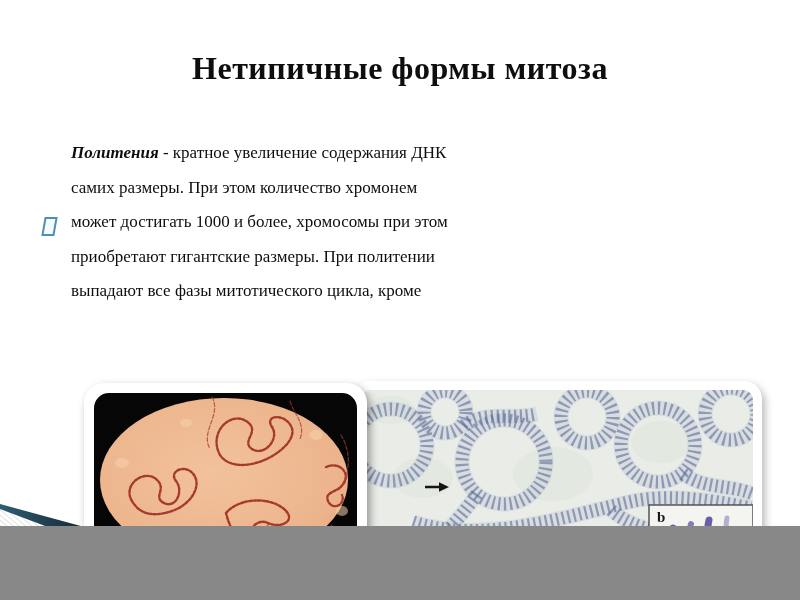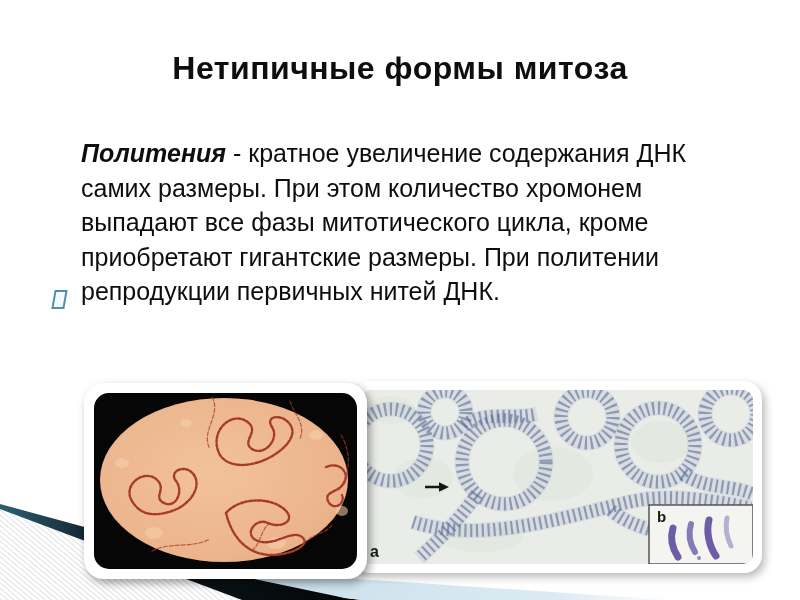--- a/index.html
+++ b/index.html
@@ -1,27 +1,27 @@
 <!DOCTYPE html>
 <html><head>
 <meta charset="utf-8">
 <style>
   html,body{margin:0;padding:0;background:#888;}
   .slide{
-    position:relative;width:800px;height:600px;background:#ffffff;
-    overflow:hidden;font-family:Liberation Sans, sans-serif;color:#0e0e0e;
+    position:relative;width:800px;height:526px;background:#ffffff;
+    overflow:hidden;font-family:Liberation Serif, serif;color:#0e0e0e;
   }
   
   .title{
     position:absolute;left:0;top:50px;width:100%;text-align:center;
     font-size:32px;font-weight:bold;letter-spacing:.5px;margin:0;
   }
   .para{
-    position:absolute;left:50px;top:136px;width:715px;
-    font-size:25px;line-height:34.5px;display:flex;align-items:flex-end;
+    position:absolute;left:40px;top:136px;width:715px;
+    font-size:17px;line-height:34.5px;display:flex;align-items:center;
   }
   .bullet-glyph{
     flex:0 0 auto;width:9px;height:15px;border:2px solid #4e8fae;
     transform:skewX(-10deg);margin:8px 15px 0 3px;background:#f4fafd;
   }
   .lines{flex:1 1 auto;}
   .lead{font-weight:bold;font-style:italic;}
   
   .photo{position:absolute;background:#fff;box-sizing:border-box;}
   .photo-left{
@@ -70,23 +70,23 @@
     <polygon points="240,71 670,100 362,100 345,98 240,76" fill="url(#blueFade)"></polygon>
   </svg>
 
   <h1 class="title">Нетипичные формы митоза</h1>
 
   <div class="para">
     <span class="bullet-glyph"></span>
     <div class="lines">
       <div><span class="lead">Политения</span><span> - кратное увеличение содержания ДНК</span></div>
       <div>самих размеры. При этом количество хромонем</div>
+      <div>может достигать 1000 и более, хромосомы при этом</div>
+      <div>приобретают гигантские размеры. При политении</div>
       <div>выпадают все фазы митотического цикла, кроме</div>
-      <div>приобретают гигантские размеры. При политении</div>
-      <div>репродукции первичных нитей ДНК.</div>
     </div>
   </div>
 
   <div class="photo photo-left">
     <div class="content">
       <svg viewBox="0 0 263 176" preserveAspectRatio="none">
         <defs>
           <radialGradient id="peach" cx="0.45" cy="0.45" r="0.8">
             <stop offset="0" stop-color="#f2c29c"></stop>
             <stop offset="0.65" stop-color="#ecb48c"></stop>

